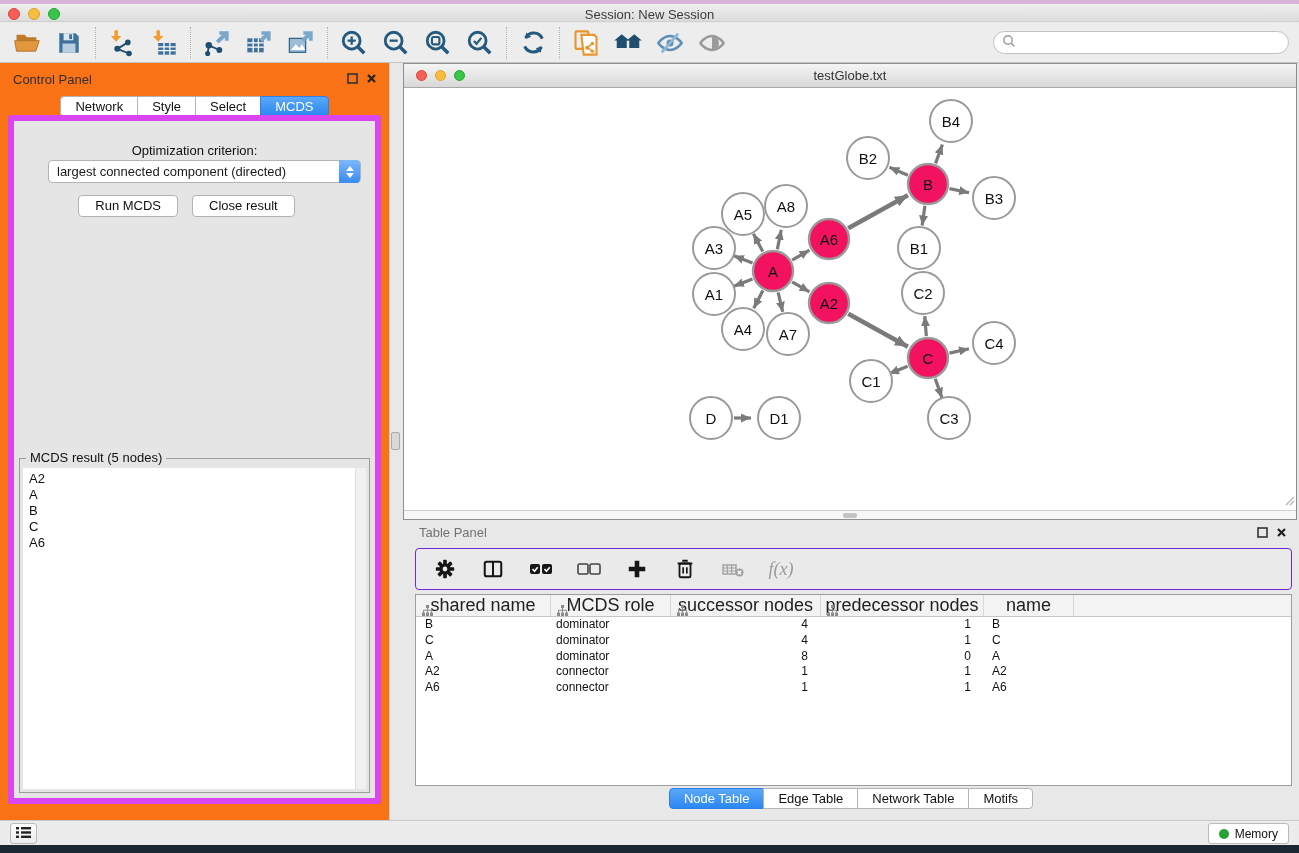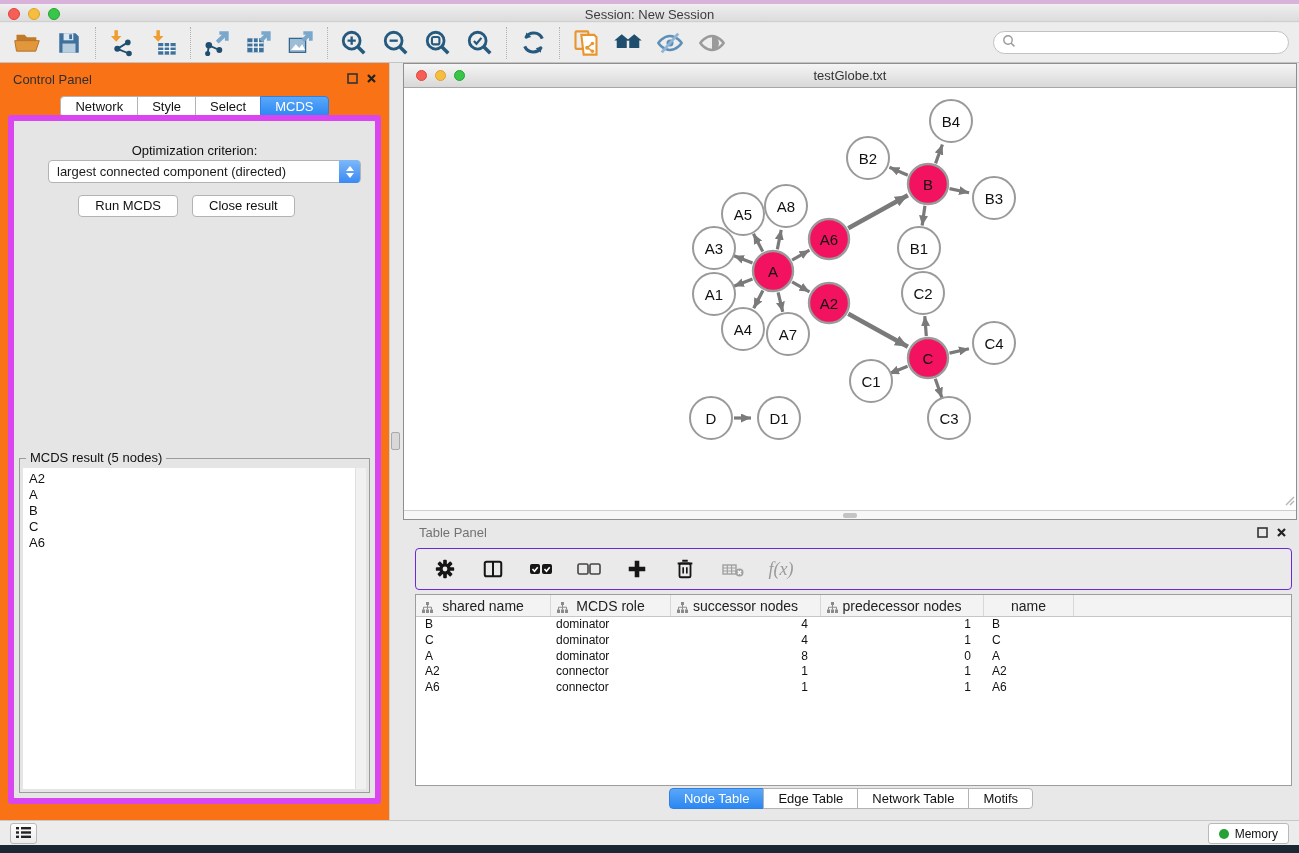--- a/index.html
+++ b/index.html
@@ -65,21 +65,21 @@
   .grip { position:absolute; right:1px; bottom:10px; }
 
   
   .table-panel { position:absolute; left:403px; top:520px; width:896px; height:300px; background:#e8e8e8; }
   .tp-title { position:absolute; left:16px; top:5px; color:#737373; }
   .tp-toolbar { position:absolute; left:12px; right:7px; top:28px; height:42px; background:#eaeaea; border:1px solid #6d28d9; border-radius:4px; display:flex; align-items:center; padding-left:16px; gap:22px; }
   .tp-toolbar .ticon { width:26px; height:26px; display:flex; align-items:center; justify-content:center; }
   .fx { font-family:"Liberation Serif","DejaVu Serif",serif; font-style:italic; font-size:18px; color:#9a9a9a; }
   .tablewrap { position:absolute; left:12px; right:7px; top:74px; height:192px; background:#fff; border:1px solid #9d9d9d; overflow:hidden; }
   .thead { display:flex; height:22px; background:#f3f3f3; border-bottom:1px solid #c6c6c6; }
-  .th { position:relative; display:flex; align-items:center; justify-content:center; border-right:1px solid #d8d8d8; color:#222; font-size:14px; }
+  .th { position:relative; display:flex; align-items:center; justify-content:center; border-right:1px solid #d8d8d8; color:#222; font-size:18px; }
   .th .hicon { position:absolute; left:6px; top:5px; }
   .c0{width:135px}.c1{width:120px}.c2{width:150px}.c3{width:163px}.c4{width:90px}.cfill{flex:1;border-right:none}
   .trow { display:flex; height:15.8px; font-size:12px; color:#111; }
   .td { overflow:hidden; white-space:nowrap; }
   .td.c0 { padding-left:9px; }
   .td.c1 { padding-left:5px; }
   .td.c2, .td.c3 { text-align:right; padding-right:13px; }
   .td.c4 { padding-left:8px; }
   .tp-tabs { position:absolute; left:0; right:0; top:268px; display:flex; justify-content:center; }
 

